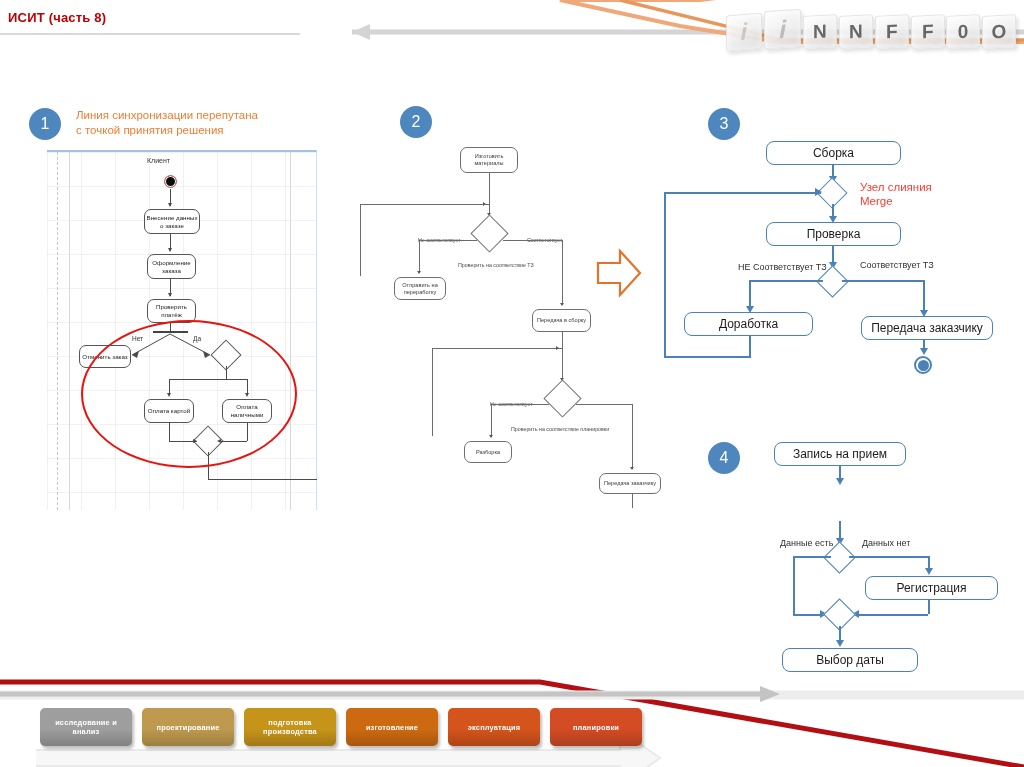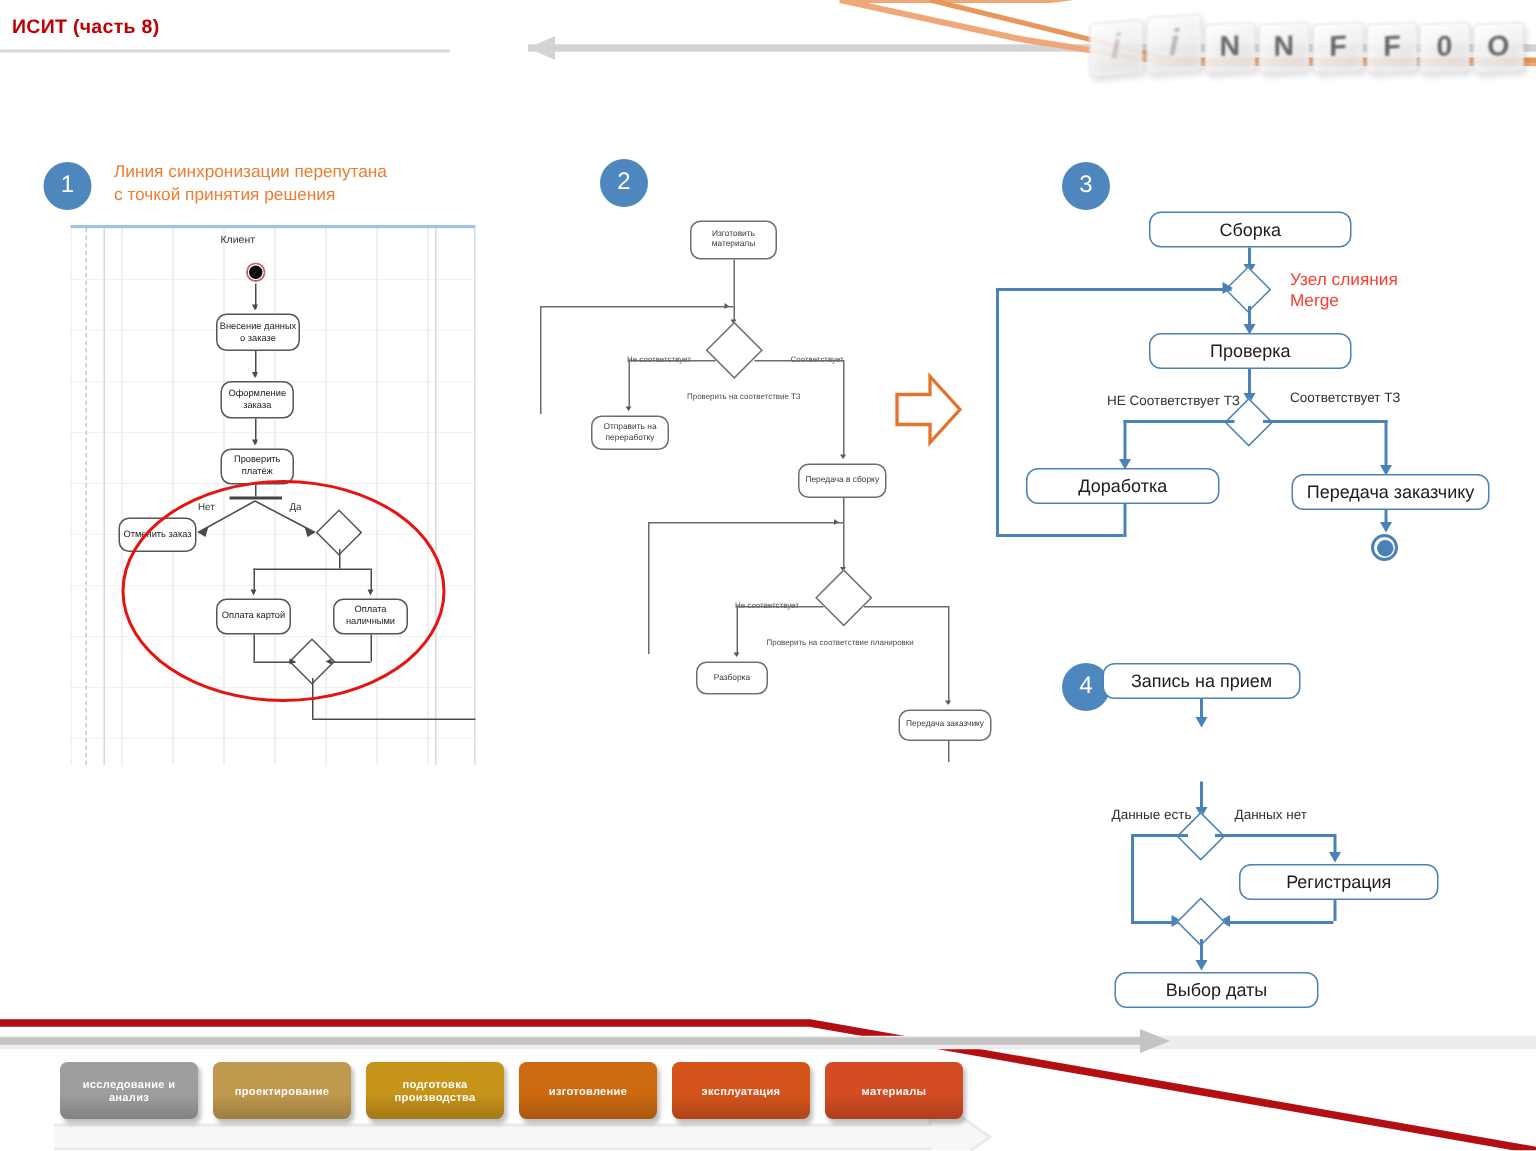--- a/index.html
+++ b/index.html
@@ -390,21 +390,21 @@
     <div class="bh" style="left:264.5px; top:180px;"></div>
     <div class="bnode" style="left:206px; top:186px; width:132px; height:24px;">Передача заказчику</div>
 
     <div class="bl v" style="left:268px; top:210px; height:12px;"></div>
     <div class="bh" style="left:264.5px; top:218px;"></div>
     <div class="end-node" style="left:259px; top:226px;">
         <i></i>
       </div>
   </div>
 
-  <div style="position:absolute; left:651px; top:438px; width:334px; height:240px;">
+  <div style="position:absolute; left:690px; top:438px; width:334px; height:240px;">
 
     <div class="bnode" style="left:84px; top:4px; width:132px; height:24px;">Запись на прием</div>
     <div class="bl v" style="left:149px; top:28px; height:16px;"></div>
     <div class="bh" style="left:145.5px; top:40px;"></div>
 
     <div class="bl v" style="left:149px; top:83px; height:22px;"></div>
     <div class="bh" style="left:145.5px; top:100px;"></div>
 
     <div class="bdiam" style="left:138px; top:108px; width:23px; height:23px;"></div>
     <div class="blbl" style="left:90px; top:100px;">Данные есть</div>
@@ -441,16 +441,16 @@
 
     <polyline points="36,82 620,82 620,62 660,90 620,118 620,98 36,98" stroke="#e9e9e9" stroke-width="2" fill="#f7f7f7" opacity="0.95"></polyline>
   </svg>
 
   <div id="footer-boxes">
       <div class="fbox" style="left: 40px; width: 92px; background: linear-gradient(rgb(158, 158, 158) 0%, rgb(158, 158, 158) 55%, rgba(0, 0, 0, 0.18) 100%), rgb(158, 158, 158);">исследование и анализ</div>
       <div class="fbox" style="left: 142px; width: 92px; background: linear-gradient(rgb(191, 154, 78) 0%, rgb(191, 154, 78) 55%, rgba(0, 0, 0, 0.18) 100%), rgb(191, 154, 78);">проектирование</div>
       <div class="fbox" style="left: 244px; width: 92px; background: linear-gradient(rgb(199, 148, 26) 0%, rgb(199, 148, 26) 55%, rgba(0, 0, 0, 0.18) 100%), rgb(199, 148, 26);">подготовка производства</div>
       <div class="fbox" style="left: 346px; width: 92px; background: linear-gradient(rgb(205, 106, 17) 0%, rgb(205, 106, 17) 55%, rgba(0, 0, 0, 0.18) 100%), rgb(205, 106, 17);">изготовление</div>
       <div class="fbox" style="left: 448px; width: 92px; background: linear-gradient(rgb(212, 84, 27) 0%, rgb(212, 84, 27) 55%, rgba(0, 0, 0, 0.18) 100%), rgb(212, 84, 27);">эксплуатация</div>
-      <div class="fbox" style="left: 550px; width: 92px; background: linear-gradient(rgb(211, 76, 36) 0%, rgb(211, 76, 36) 55%, rgba(0, 0, 0, 0.18) 100%), rgb(211, 76, 36);">материалы</div>
+      <div class="fbox" style="left: 550px; width: 92px; background: linear-gradient(rgb(211, 76, 36) 0%, rgb(211, 76, 36) 55%, rgba(0, 0, 0, 0.18) 100%), rgb(211, 76, 36);">планировки</div>
     </div>
 
 </div>
 
 </body></html>

